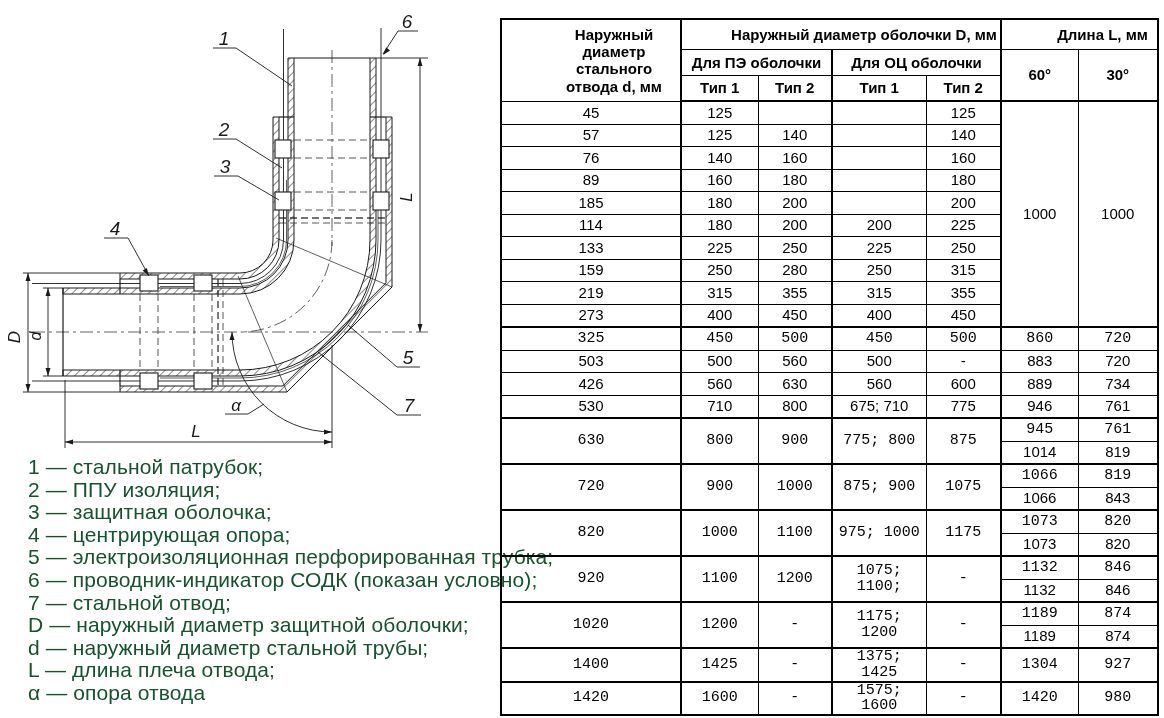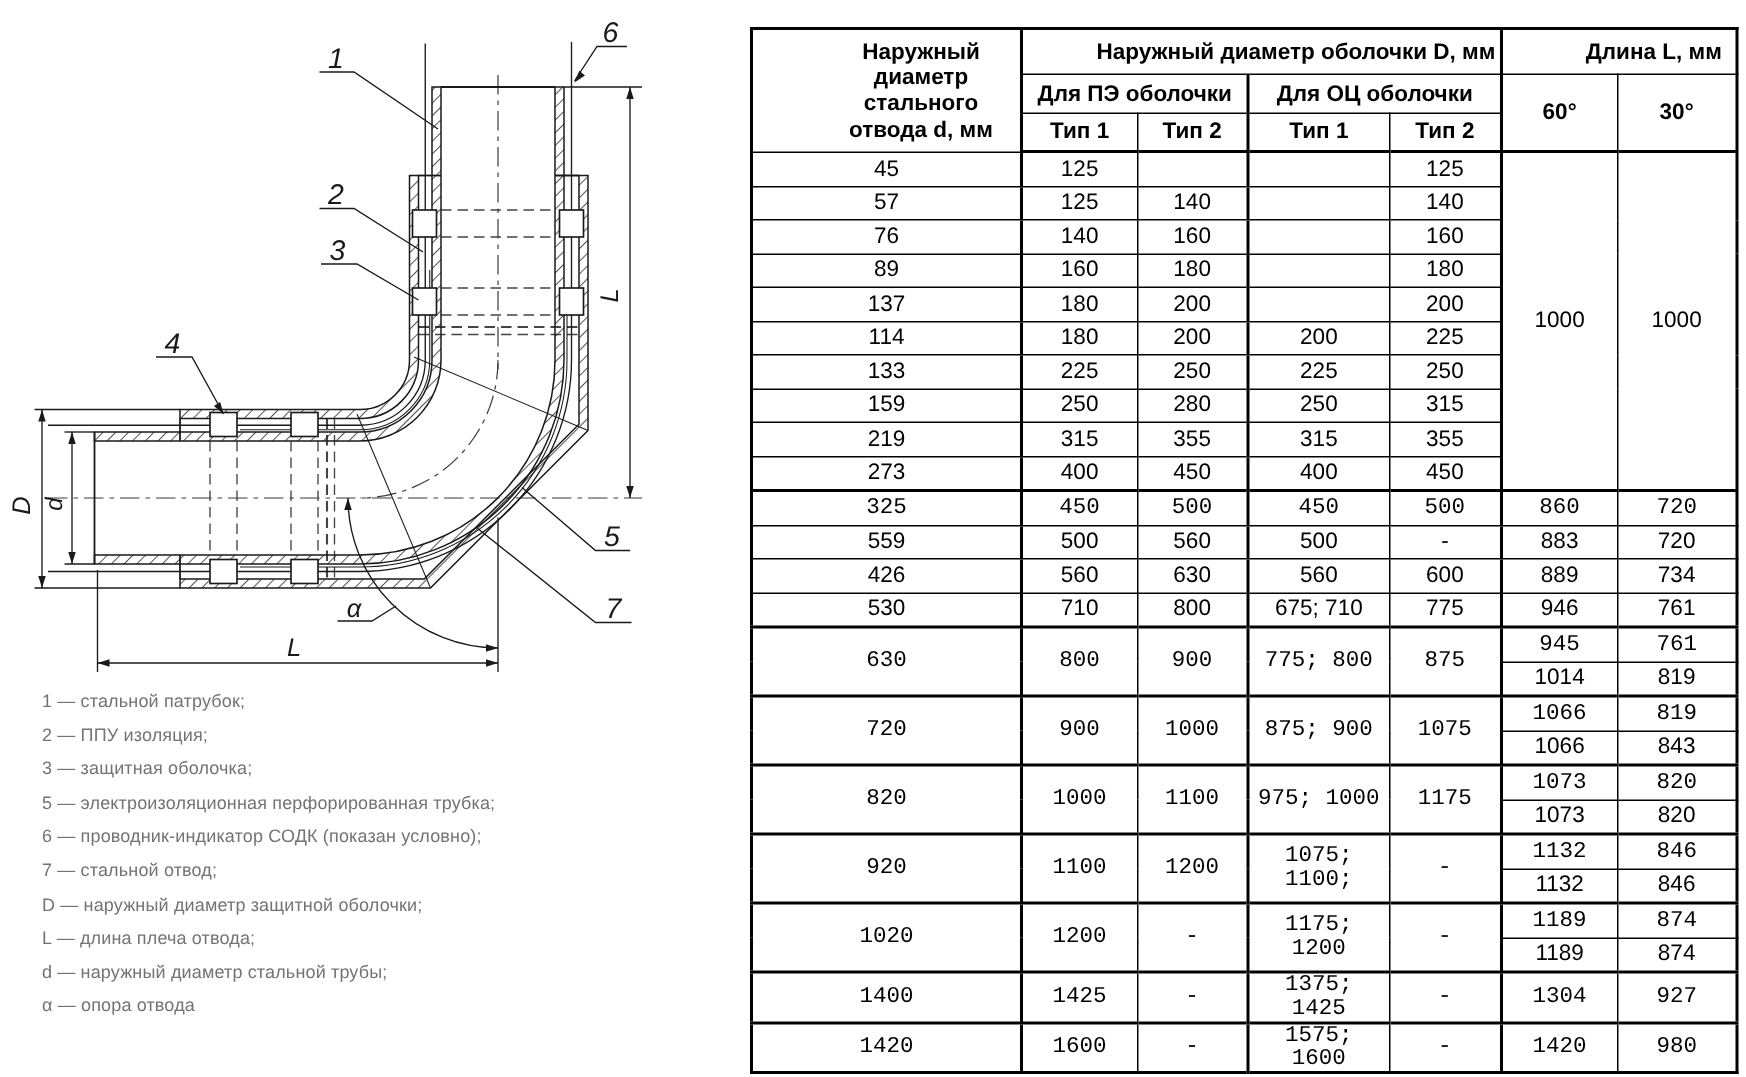--- a/index.html
+++ b/index.html
@@ -1,20 +1,20 @@
 <!DOCTYPE html>
 <html><head>
 <meta charset="utf-8">
 <style>
   html,body{margin:0;padding:0;background:#ffffff;}
   .page{position:relative;width:1164px;height:718px;background:#fff;overflow:hidden;
         font-family:"Liberation Sans",sans-serif;color:#000;}
   .drawing-svg{position:absolute;left:0;top:0;}
-  .legend{position:absolute;left:28px;top:456px;font-size:12px;line-height:22.6px;
-          color:#737373;letter-spacing:0.1px;}
+  .legend{position:absolute;left:28px;top:456px;font-size:21px;line-height:22.6px;
+          color:#14532d;letter-spacing:0.1px;}
   .legend-row{white-space:nowrap;}
 
   table.dims{position:absolute;left:500px;top:18px;width:657px;border-collapse:collapse;
              table-layout:fixed;border:2px solid #000;font-family:"Liberation Sans",sans-serif;}
   table.dims th,table.dims td{border:1px solid #000;text-align:center;vertical-align:middle;
              padding:0 2px;font-size:15px;color:#000;overflow:hidden;}
   table.dims th{font-weight:bold;line-height:1.15;}
   table.dims td{height:21.5px;line-height:1.05;}
   tr.h1 th{height:29px;padding-left:48px;}
   tr.h2 th{height:25px;}
@@ -162,26 +162,27 @@
       <text x="408" y="364">5</text>
       <text x="407" y="28">6</text>
       <text x="409" y="412">7</text>
     </g>
   </svg>
 
   <div class="legend">
       <div class="legend-row">1 — стальной патрубок;</div>
       <div class="legend-row">2 — ППУ изоляция;</div>
       <div class="legend-row">3 — защитная оболочка;</div>
+      <div class="legend-row">4 — центрирующая опора;</div>
       <div class="legend-row">5 — электроизоляционная перфорированная трубка;</div>
       <div class="legend-row">6 — проводник-индикатор СОДК (показан условно);</div>
       <div class="legend-row">7 — стальной отвод;</div>
       <div class="legend-row">D — наружный диаметр защитной оболочки;</div>
+      <div class="legend-row">d — наружный диаметр стальной трубы;</div>
       <div class="legend-row">L — длина плеча отвода;</div>
-      <div class="legend-row">d — наружный диаметр стальной трубы;</div>
       <div class="legend-row">α — опора отвода</div>
     </div>
 
   <table class="dims">
     <colgroup>
       <col style="width:180px">
         <col style="width:77px">
         <col style="width:74px">
       <col style="width:94px">
         <col style="width:75px">
@@ -232,21 +233,21 @@
           <td class="c-oc2">160</td>
         </tr>
         <tr>
           <td class="c-d">89</td>
           <td class="c-pe1 bl2">160</td>
           <td class="c-pe2">180</td>
           <td class="c-oc1 bl2"></td>
           <td class="c-oc2">180</td>
         </tr>
         <tr>
-          <td class="c-d">137</td>
+          <td class="c-d">185</td>
           <td class="c-pe1 bl2">180</td>
           <td class="c-pe2">200</td>
           <td class="c-oc1 bl2"></td>
           <td class="c-oc2">200</td>
         </tr>
         <tr>
           <td class="c-d">114</td>
           <td class="c-pe1 bl2">180</td>
           <td class="c-pe2">200</td>
           <td class="c-oc1 bl2">200</td>
@@ -283,21 +284,21 @@
         <tr class="thick-top">
           <td class="c-d">325</td>
           <td class="c-pe1 bl2">450</td>
           <td class="c-pe2">500</td>
           <td class="c-oc1 bl2">450</td>
           <td class="c-oc2">500</td>
           <td class="c-deg60 bl2">860</td>
           <td class="c-deg30">720</td>
         </tr>
         <tr>
-          <td class="c-d">559</td>
+          <td class="c-d">503</td>
           <td class="c-pe1 bl2">500</td>
           <td class="c-pe2">560</td>
           <td class="c-oc1 bl2">500</td>
           <td class="c-oc2">-</td>
           <td class="c-deg60 bl2">883</td>
           <td class="c-deg30">720</td>
         </tr>
         <tr>
           <td class="c-d">426</td>
           <td class="c-pe1 bl2">560</td>

